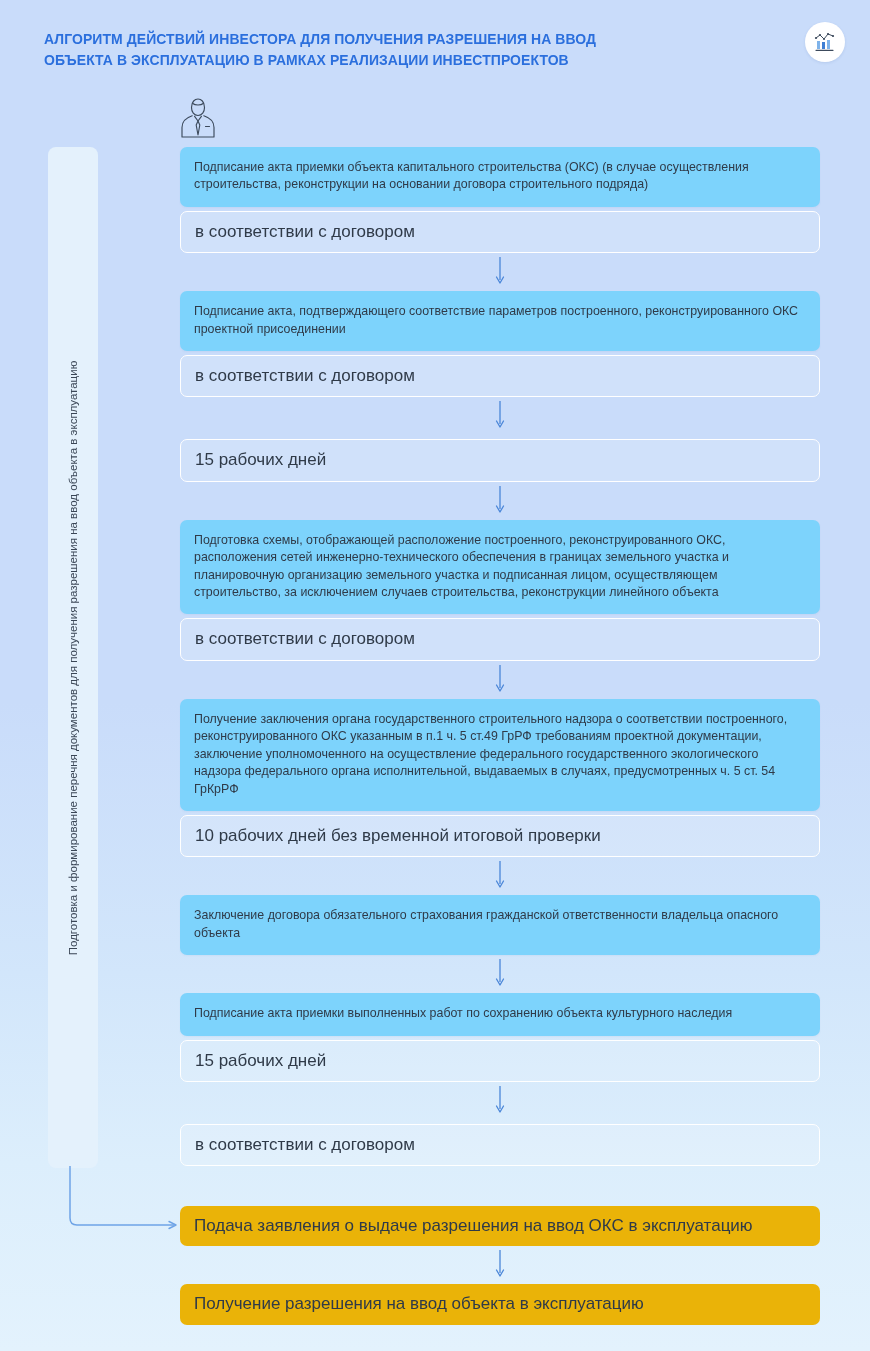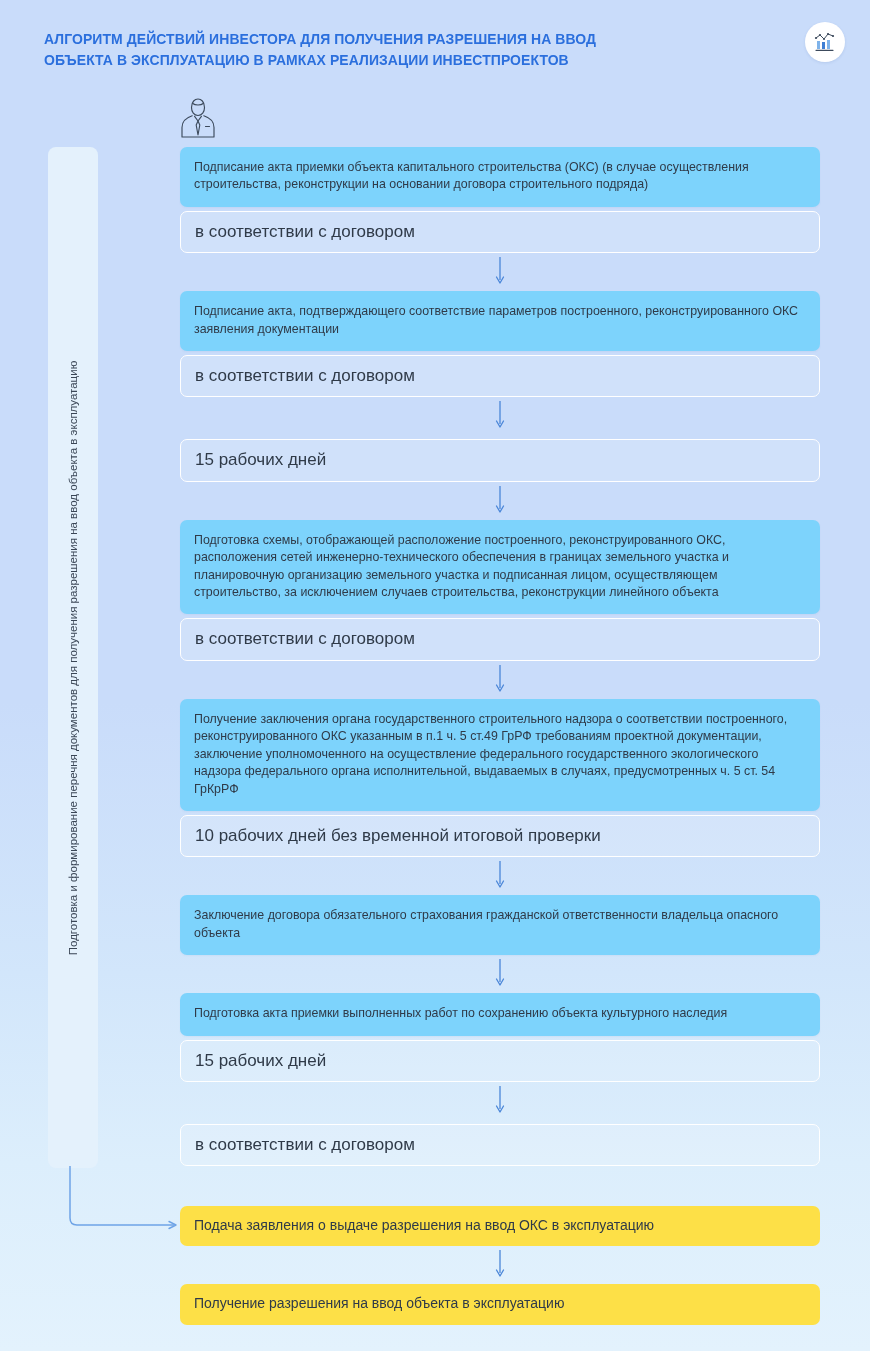--- a/index.html
+++ b/index.html
@@ -132,24 +132,24 @@
   }
 
   
   .bottom-flow {
     position: absolute;
     left: 180px;
     top: 1206px;
     width: 640px;
   }
   .final-box {
-    background: #fde047;
+    background: #eab308;
     border-radius: 7px;
     padding: 11px 14px 12px 14px;
-    font-size: 14px;
+    font-size: 17px;
     line-height: 17.4px;
     color: #2f3a48;
   }
   .connector-sm {
     height: 38px;
     position: relative;
   }
   .connector-sm svg {
     position: absolute;
     left: 50%;
@@ -211,21 +211,21 @@
     <div class="step-duration">в соответствии с договором</div>
   </div>
   <div class="connector">
     <svg width="12" height="30" viewBox="0 0 12 30">
       <line x1="6" y1="0" x2="6" y2="23" stroke="#4a86d8" stroke-width="1.3"></line>
       <path d="M2.5 20 L6 26 L9.5 20" fill="none" stroke="#4a86d8" stroke-width="1.3" stroke-linecap="round" stroke-linejoin="round"></path>
     </svg>
   </div>
 
   <div class="step">
-    <div class="step-title">Подписание акта, подтверждающего соответствие параметров построенного, реконструированного ОКС заявления документации</div>
+    <div class="step-title">Подписание акта, подтверждающего соответствие параметров построенного, реконструированного ОКС проектной присоединении</div>
     <div class="step-duration">в соответствии с договором</div>
   </div>
   <div class="connector">
     <svg width="12" height="30" viewBox="0 0 12 30">
       <line x1="6" y1="0" x2="6" y2="23" stroke="#4a86d8" stroke-width="1.3"></line>
       <path d="M2.5 20 L6 26 L9.5 20" fill="none" stroke="#4a86d8" stroke-width="1.3" stroke-linecap="round" stroke-linejoin="round"></path>
     </svg>
   </div>
 
   <div class="step">
@@ -264,21 +264,21 @@
     <div class="step-title">Заключение договора обязательного страхования гражданской ответственности владельца опасного объекта</div>
   </div>
   <div class="connector">
     <svg width="12" height="30" viewBox="0 0 12 30">
       <line x1="6" y1="0" x2="6" y2="23" stroke="#4a86d8" stroke-width="1.3"></line>
       <path d="M2.5 20 L6 26 L9.5 20" fill="none" stroke="#4a86d8" stroke-width="1.3" stroke-linecap="round" stroke-linejoin="round"></path>
     </svg>
   </div>
 
   <div class="step">
-    <div class="step-title">Подготовка акта  приемки выполненных работ по сохранению объекта культурного наследия</div>
+    <div class="step-title">Подписание акта  приемки выполненных работ по сохранению объекта культурного наследия</div>
     <div class="step-duration">15 рабочих дней</div>
   </div>
   <div class="connector">
     <svg width="12" height="30" viewBox="0 0 12 30">
       <line x1="6" y1="0" x2="6" y2="23" stroke="#4a86d8" stroke-width="1.3"></line>
       <path d="M2.5 20 L6 26 L9.5 20" fill="none" stroke="#4a86d8" stroke-width="1.3" stroke-linecap="round" stroke-linejoin="round"></path>
     </svg>
   </div>
 
   <div class="step">

